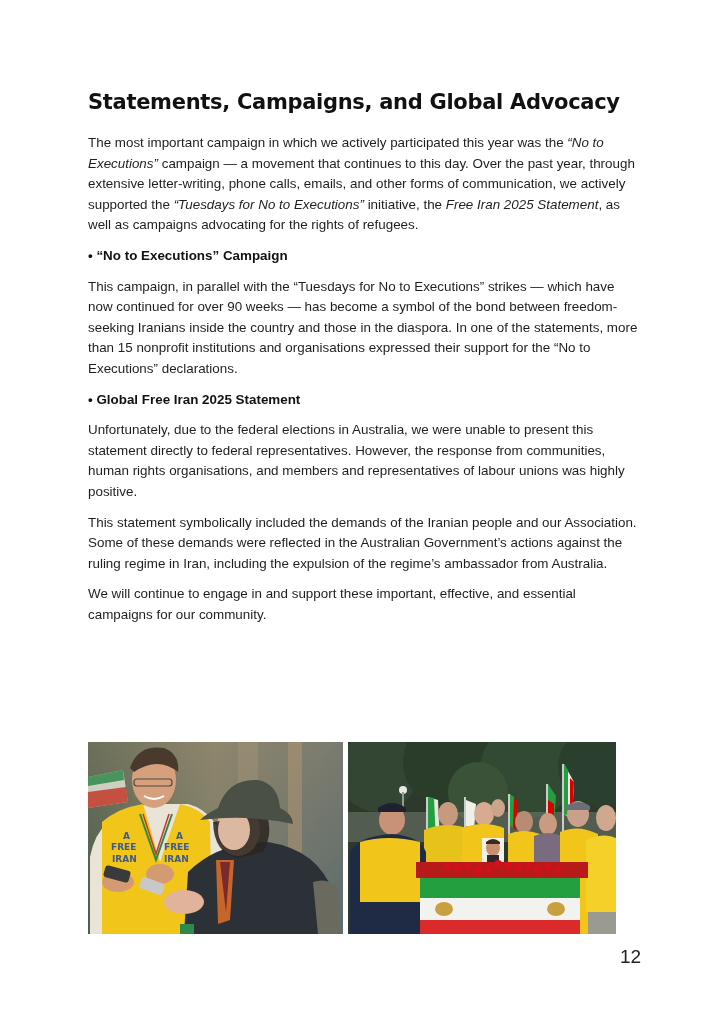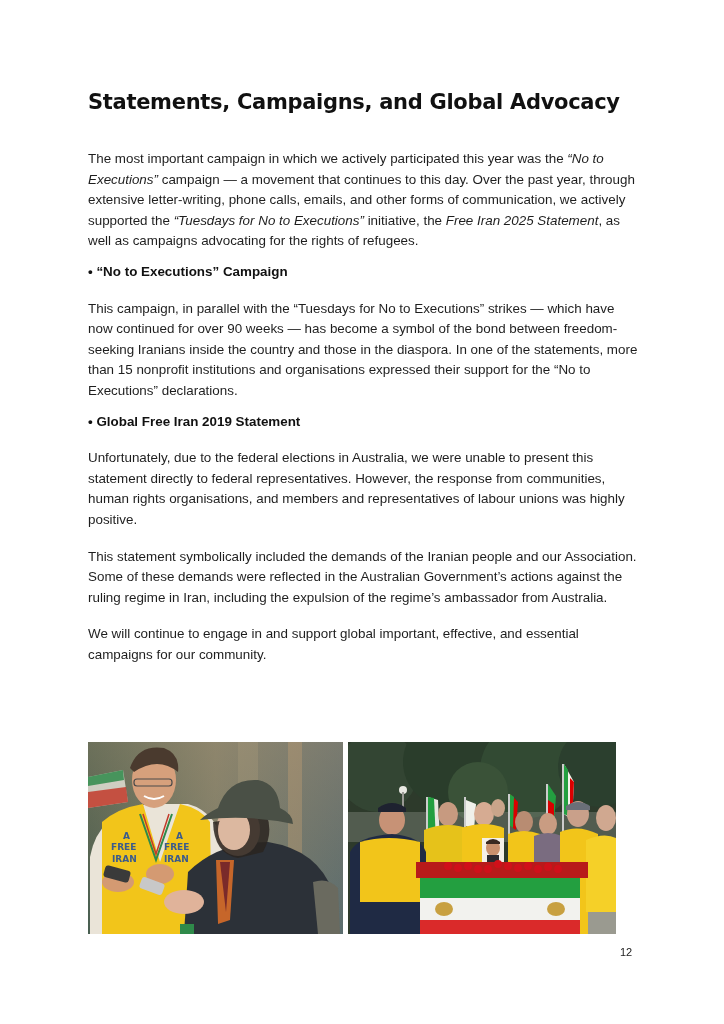--- a/index.html
+++ b/index.html
@@ -1,45 +1,45 @@
 <!DOCTYPE html>
 <html><head>
 <meta charset="utf-8">
 <style>
   html, body { margin:0; padding:0; background:#ffffff; }
   body { width:724px; height:1024px; position:relative; overflow:hidden; font-family:"Liberation Sans", sans-serif; color:#1a1a1a; }
   .page { position:absolute; left:0; top:0; width:636px; height:1024px; background:#fff; }
   .title { position:absolute; left:88px; top:90px; font-family:"DejaVu Sans", sans-serif; font-weight:bold; font-size:21px; letter-spacing:-0.3px; color:#111; white-space:nowrap; }
   .content { position:absolute; left:88px; top:133px; width:552px; font-size:13.4px; line-height:20.6px; color:#1e1e1e; }
-  .content p { margin:16px 0 10px 0; }
+  .content p { margin:0 0 10px 0; }
   .content .heading { font-weight:bold; margin:0 0 10px 0; color:#111; }
   .photos { position:absolute; top:742px; left:88px; width:528px; height:192px; }
   .photo { position:absolute; top:0; height:192px; overflow:hidden; }
   .photo-left { left:0; width:255px; }
   .photo-right { left:260px; width:268px; }
   .photo svg { display:block; width:100%; height:100%; }
-  .page-number { position:absolute; left:620px; top:946px; font-size:11px; color:#222; }
+  .page-number { position:absolute; left:620px; top:946px; font-size:19px; color:#222; }
 </style>
 </head>
 <body>
 
 <div class="page">
 
   <h1 class="title" style="margin:0;">Statements, Campaigns, and Global Advocacy</h1>
 
   <div class="content">
     <p><span>The most important campaign in which we actively participated this year was the </span><em>“No to Executions”</em><span> campaign — a movement that continues to this day. Over the past year, through extensive letter-writing, phone calls, emails, and other forms of communication, we actively supported the </span><em>“Tuesdays for No to Executions”</em><span> initiative, the </span><em>Free Iran 2025 Statement</em><span>, as well as campaigns advocating for the rights of refugees.</span></p>
 
     <p class="heading">• “No to Executions” Campaign</p>
     <p>This campaign, in parallel with the “Tuesdays for No to Executions” strikes — which have now continued for over 90 weeks — has become a symbol of the bond between freedom-seeking Iranians inside the country and those in the diaspora. In one of the statements, more than 15 nonprofit institutions and organisations expressed their support for the “No to Executions” declarations.</p>
 
-    <p class="heading">• Global Free Iran 2019 Statement</p>
+    <p class="heading">• Global Free Iran 2025 Statement</p>
     <p>Unfortunately, due to the federal elections in Australia, we were unable to present this statement directly to federal representatives. However, the response from communities, human rights organisations, and members and representatives of labour unions was highly positive.</p>
     <p>This statement symbolically included the demands of the Iranian people and our Association. Some of these demands were reflected in the Australian Government’s actions against the ruling regime in Iran, including the expulsion of the regime’s ambassador from Australia.</p>
-    <p>We will continue to engage in and support global important, effective, and essential campaigns for our community.</p>
+    <p>We will continue to engage in and support these important, effective, and essential campaigns for our community.</p>
   </div>
 
   <div class="photos">
 
     <div class="photo photo-left" title="Volunteer in yellow vest reading 'A Free Iran' helping a woman in a hat with a phone">
       <svg viewBox="0 0 255 192" preserveAspectRatio="none">
         <defs>
           <linearGradient id="bgL" x1="0" y1="0" x2="1" y2="0">
             <stop offset="0" stop-color="#3a5a52"></stop>
             <stop offset="0.5" stop-color="#6f7b6e"></stop>

